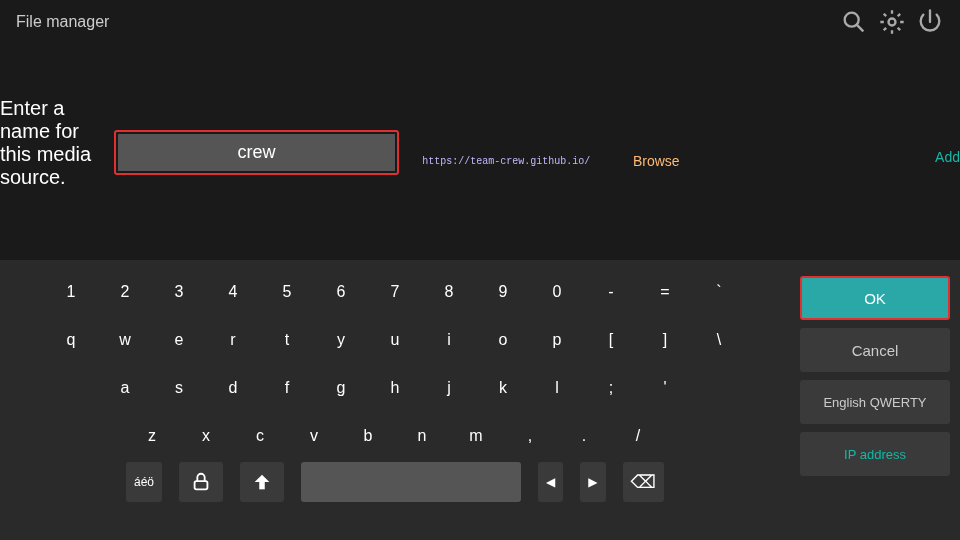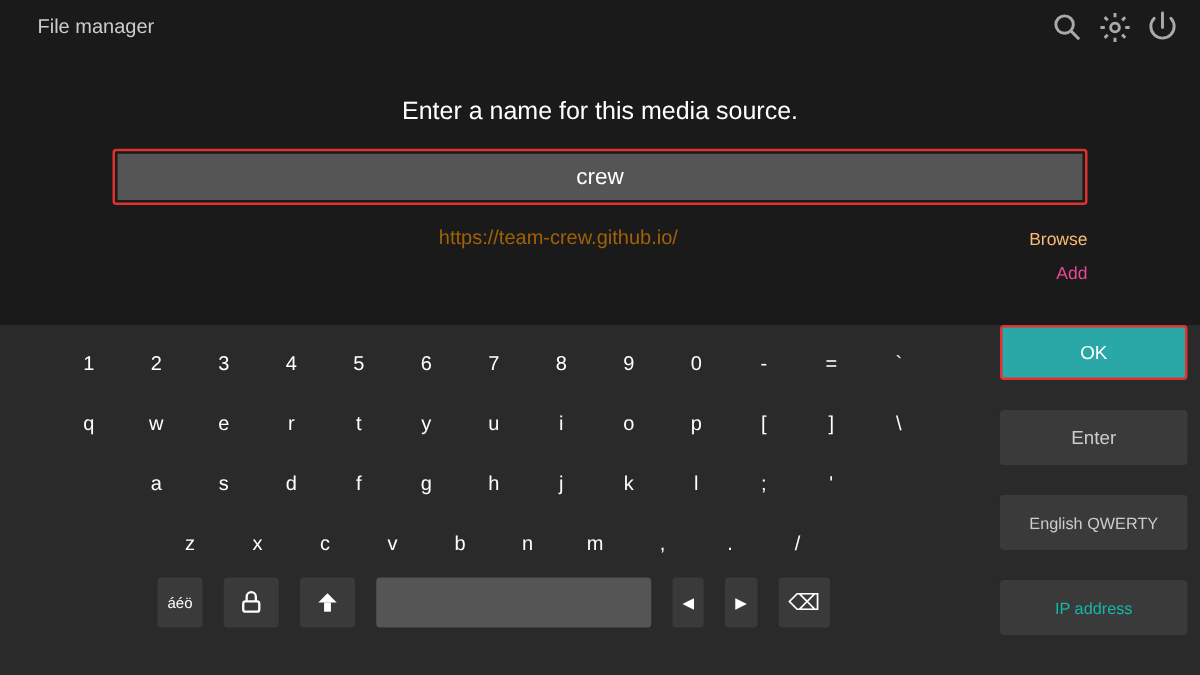--- a/index.html
+++ b/index.html
@@ -10,21 +10,21 @@
       color: #fff;
       font-family: Arial, sans-serif;
       overflow: hidden;
       position: relative;
     }
 
     
     .title-bar {
       position: absolute;
       top: 0;
-      left: 14px;
+      left: 0;
       right: 0;
       height: 44px;
       display: flex;
       align-items: center;
       padding: 0 16px;
       background: #1a1a1a;
     }
     .title-bar-left {
       font-size: 16px;
       color: #ccc;
@@ -41,21 +41,20 @@
     }
 
     
     .dialog-area {
       position: absolute;
       top: 44px;
       left: 0;
       right: 0;
       bottom: 280px;
       display: flex;
-      flex-direction: column;
       align-items: center;
       justify-content: center;
       background: #1a1a1a;
     }
 
     .dialog-title {
       font-size: 20px;
       color: #fff;
       margin-bottom: 18px;
       font-weight: normal;
@@ -80,39 +79,40 @@
     }
 
     .url-row {
       display: flex;
       width: 780px;
       margin-top: 18px;
       align-items: center;
     }
     .url-text {
       flex: 1;
-      color: #a16207;
-      font-size: 16px;
+      color: #c4b5fd;
+      font-size: 10px;
       text-align: center;
+      font-family: Liberation Mono, monospace;
     }
     .browse-btn {
       color: #fdba74;
       font-size: 14px;
       margin-left: 20px;
       cursor: pointer;
     }
 
     .add-btn-row {
       display: flex;
       width: 780px;
       justify-content: flex-end;
       margin-top: 10px;
     }
     .add-btn {
-      color: #ec4899;
+      color: #14b8a6;
       font-size: 14px;
       cursor: pointer;
     }
 
     
     .keyboard-area {
       position: absolute;
       bottom: 0;
       left: 0;
       right: 0;
@@ -179,22 +179,22 @@
       align-items: center;
       justify-content: center;
       padding: 0 8px;
     }
 
     
     .keyboard-right {
       width: 170px;
       display: flex;
       flex-direction: column;
-      padding: 0 10px;
-      gap: 24px;
+      padding: 16px 10px;
+      gap: 8px;
       justify-content: flex-start;
     }
 
     .action-btn {
       height: 44px;
       border: none;
       cursor: pointer;
       border-radius: 3px;
       font-size: 15px;
       font-weight: normal;
@@ -346,17 +346,17 @@
       <button class="bottom-special">◀</button>
       <button class="bottom-special">▶</button>
       <button class="bottom-special">
         <span class="backspace-icon">⌫</span>
       </button>
     </div>
   </div>
 
   <div class="keyboard-right">
     <button class="action-btn ok-btn">OK</button>
-    <button class="action-btn cancel-btn">Enter</button>
+    <button class="action-btn cancel-btn">Cancel</button>
     <button class="action-btn lang-btn">English QWERTY</button>
     <button class="action-btn ip-btn">IP address</button>
   </div>
 </div>
 
 </body></html>

